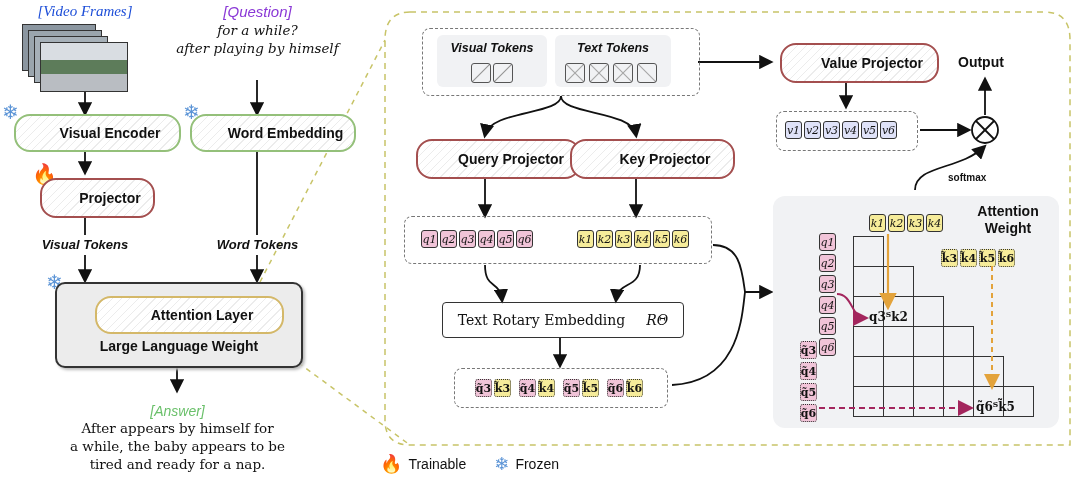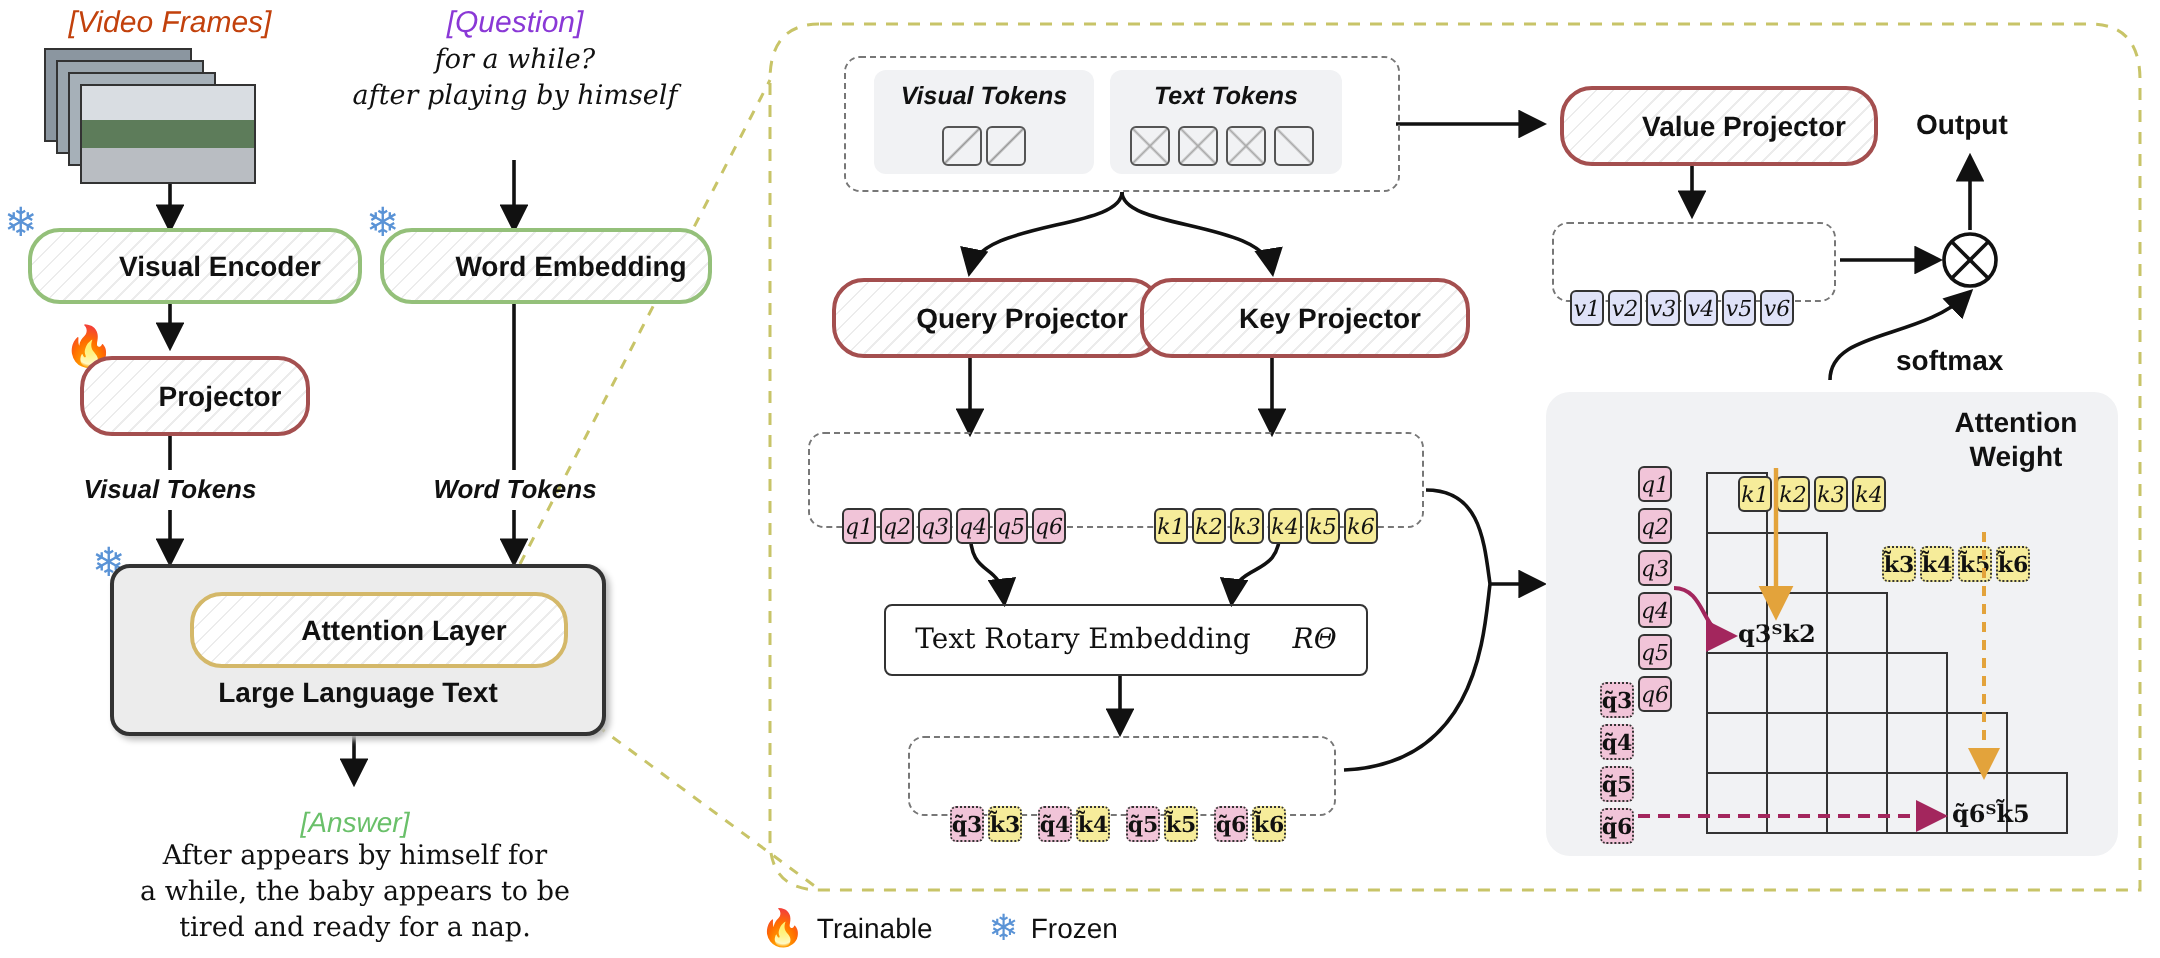--- a/index.html
+++ b/index.html
@@ -12,21 +12,21 @@
   .red{border:2px solid #a44f4f;}
   .gold{border:2px solid #d4b869;}
   .lbl{position:absolute;font-weight:bold;font-style:italic;font-size:13px;text-align:center;}
   .serif{font-family:"DejaVu Serif","Liberation Serif",serif;}
   .tok{display:inline-flex;align-items:center;justify-content:center;width:17px;height:18px;border:1.2px solid #333;border-radius:3px;
        font-family:"DejaVu Serif",serif;font-style:italic;font-size:11px;margin-right:2px;box-sizing:border-box;}
   .q{background:#f1c4d8;}
   .k{background:#f6ec9a;}
   .v{background:#dfe2f8;}
   .dot{border-style:dotted;font-style:normal;font-weight:bold;}
-  .row{position:absolute;display:flex;margin-top:24px;}
+  .row{position:absolute;display:flex;}
   .dash{position:absolute;border:1.6px dashed #777;border-radius:8px;}
   .emoji{position:absolute;font-size:20px;line-height:1;}
   .cell{position:absolute;border:1px solid #333;box-sizing:border-box;}
 </style>
 </head>
 <body>
 
 <svg width="1080" height="479">
   <defs>
     <marker id="ah" markerWidth="8" markerHeight="8" refX="6" refY="4" orient="auto">
@@ -65,21 +65,21 @@
   <line x1="920" y1="130" x2="968" y2="130" stroke="#111" stroke-width="1.8" marker-end="url(#ah)"></line>
   <line x1="985" y1="115" x2="985" y2="80" stroke="#111" stroke-width="1.8" marker-end="url(#ah)"></line>
   <path d="M915,190 C915,165 960,170 984,147" fill="none" stroke="#111" stroke-width="1.8" marker-end="url(#ah)"></path>
   <path d="M713,245 C740,245 742,270 745,292 C742,315 740,382 672,385 M745,292 L770,292" fill="none" stroke="#111" stroke-width="1.8" marker-end="url(#ah)"></path>
 
   <circle cx="985" cy="130" r="13" fill="#fff" stroke="#111" stroke-width="1.8"></circle>
   <line x1="976" y1="121" x2="994" y2="139" stroke="#111" stroke-width="1.8"></line>
   <line x1="994" y1="121" x2="976" y2="139" stroke="#111" stroke-width="1.8"></line>
 </svg>
 
-<div class="lbl serif" style="left:10px;top:3px;width:150px;color:#c2410c;font-weight:normal;font-size:15px;font-family:Liberation Sans, sans-serif;">[Video Frames]</div>
+<div class="lbl serif" style="left:10px;top:3px;width:150px;color:#1d4ed8;font-weight:normal;font-size:15px;font-family:Liberation Serif, serif;">[Video Frames]</div>
 <div>
   <div class="abs" style="left:22px;top:24px;width:72px;height:45px;background:#8b96a0;border:1.5px solid #333;"></div>
   <div class="abs" style="left:28px;top:30px;width:72px;height:45px;background:#9aa5ad;border:1.5px solid #333;"></div>
   <div class="abs" style="left:34px;top:36px;width:72px;height:45px;background:#a6b0b8;border:1.5px solid #333;"></div>
   <div class="abs" style="left:40px;top:42px;width:86px;height:48px;border:1.5px solid #333;background:linear-gradient(#d9dde2 0 35%,#5d7c5a 35% 65%,#b9bdc2 65%);"></div>
 </div>
 <div class="lbl" style="left:170px;top:3px;width:175px;color:#8a38d6;font-size:15px;font-weight:normal;">[Question]</div>
 <div class="abs serif" style="left:160px;top:21px;width:195px;text-align:center;font-style:italic;font-size:13.5px;line-height:18px;">
     <div>for a while?</div>
     <div>after playing by himself</div>
@@ -90,21 +90,21 @@
 <span class="emoji" style="left:183px;top:102px;color:#5a93d6;">❄</span>
 <div class="box green" style="left:190px;top:114px;width:137px;height:34px;">Word Embedding</div>
 <span class="emoji" style="left:32px;top:164px;">🔥</span>
 <div class="box red" style="left:40px;top:178px;width:86px;height:36px;">Projector</div>
 <div class="lbl" style="left:20px;top:237px;width:130px;">Visual Tokens</div>
 <div class="lbl" style="left:195px;top:237px;width:125px;">Word Tokens</div>
 
 <span class="emoji" style="left:46px;top:272px;color:#5a93d6;">❄</span>
 <div class="abs" style="left:55px;top:282px;width:244px;height:82px;background:#ececec;border:2px solid #333;border-radius:10px;box-shadow:2px 2px 3px #bbb;">
   <div class="box gold" style="left:38px;top:12px;width:160px;height:34px;">Attention Layer</div>
-  <div class="abs" style="left:0;top:54px;width:244px;text-align:center;font-weight:bold;font-size:14px;">Large Language Text</div>
+  <div class="abs" style="left:0;top:54px;width:244px;text-align:center;font-weight:bold;font-size:14px;">Large Language Weight</div>
 </div>
 
 <div class="lbl" style="left:100px;top:403px;width:155px;color:#6ac06a;font-weight:normal;font-size:14px;">[Answer]</div>
 <div class="abs serif" style="left:50px;top:419px;width:255px;text-align:center;font-size:13.5px;line-height:18px;">
   <div>After appears by himself for</div>
     <div>a while, the baby appears to be</div>
     <div>tired and ready for a nap.</div>
 </div>
 
 <div class="dash" style="left:422px;top:28px;width:276px;height:66px;">
@@ -121,21 +121,21 @@
       <div style="width:18px;height:18px;border:1.3px solid #555;border-radius:3px;background:linear-gradient(45deg,transparent 46%,#aaa 50%,transparent 54%),linear-gradient(135deg,transparent 46%,#aaa 50%,transparent 54%);"></div>
       <div style="width:18px;height:18px;border:1.3px solid #555;border-radius:3px;background:linear-gradient(45deg,transparent 46%,#aaa 50%,transparent 54%);"></div>
     </div>
   </div>
 </div>
 
 <div class="box red" style="left:416px;top:139px;width:136px;height:36px;">Query Projector</div>
 <div class="box red" style="left:570px;top:139px;width:136px;height:36px;">Key Projector</div>
 <div class="box red" style="left:780px;top:43px;width:130px;height:36px;">Value Projector</div>
 <div class="abs" style="left:958px;top:54px;font-weight:bold;font-size:14px;">Output</div>
-<div class="abs" style="left:948px;top:172px;font-weight:bold;font-size:14px;">softmax</div>
+<div class="abs" style="left:948px;top:172px;font-weight:bold;font-size:10px;">softmax</div>
 
 <div class="dash" style="left:776px;top:111px;width:140px;height:38px;">
   <div class="row" style="left:8px;top:9px;" id="v-row">
       <span class="tok v">v1</span>
       <span class="tok v">v2</span>
       <span class="tok v">v3</span>
       <span class="tok v">v4</span>
       <span class="tok v">v5</span>
       <span class="tok v">v6</span>
     </div>

